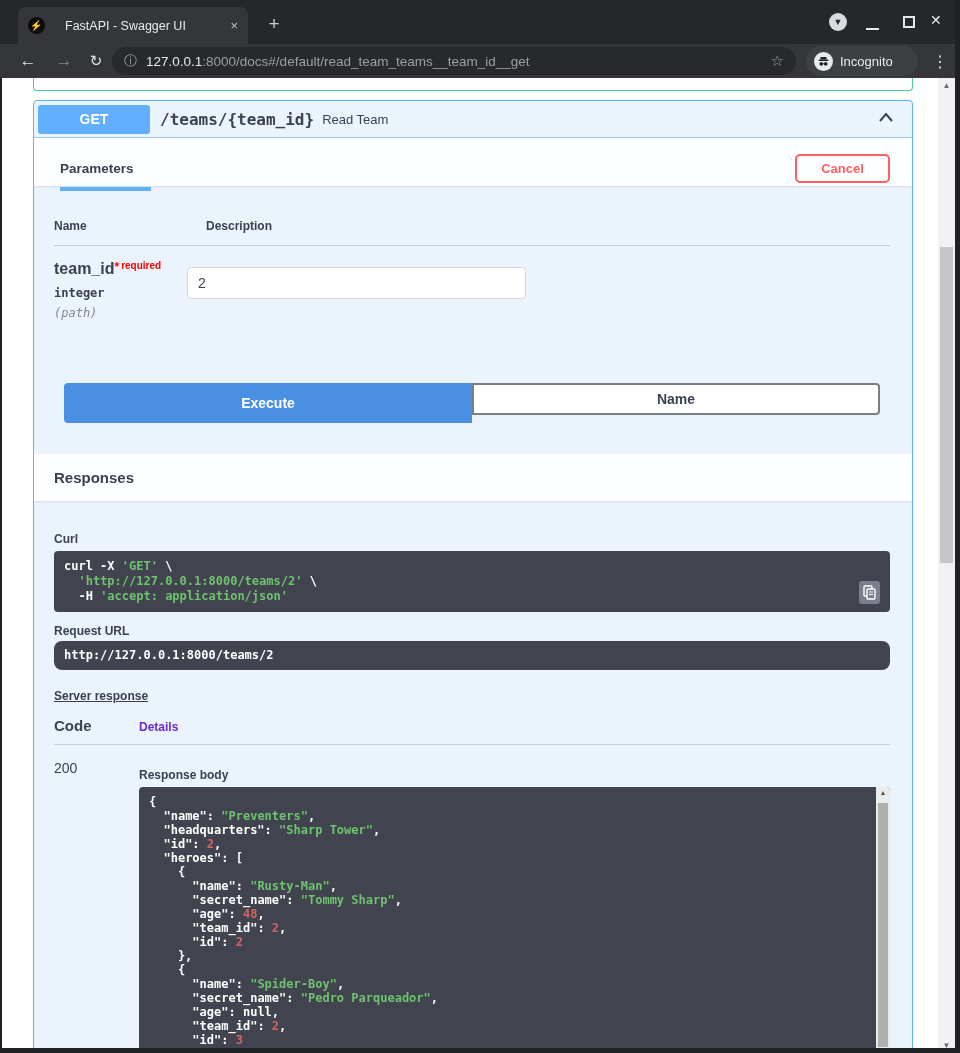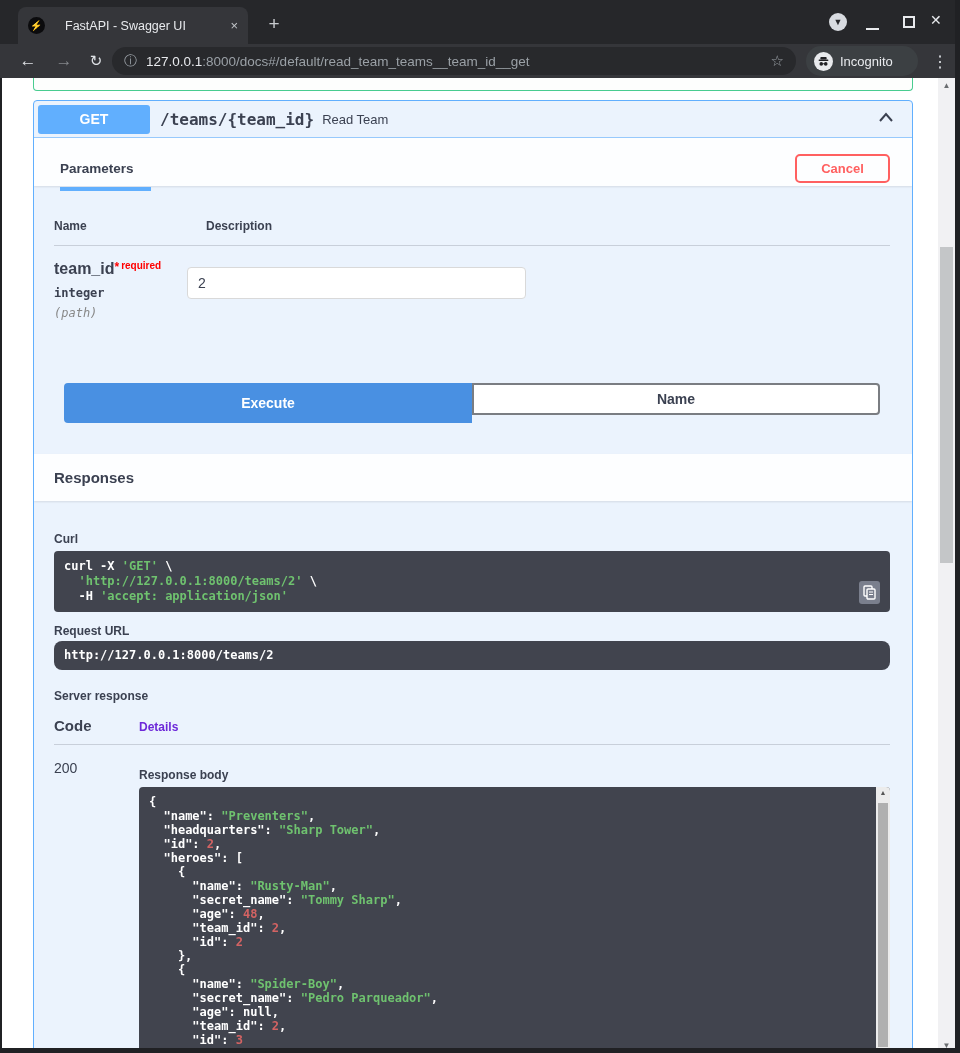--- a/index.html
+++ b/index.html
@@ -104,21 +104,21 @@
   .block-label { font-size:12px; font-weight:bold; color:#3b4151; }
   .codebar { position:relative; margin-top:5px; background:#41444e; border-radius:4px;
              padding:8px 34px 8px 10px; }
   .codebar pre, .req-url pre, .body-block pre {
              font-family:"DejaVu Sans Mono", monospace; font-size:12px; font-weight:bold;
              line-height:15px; color:#fff; white-space:pre; }
   .copy-btn { position:absolute; right:10px; bottom:8px; width:21px; height:23px; background:#7a7f8d;
               border-radius:3px; display:flex; align-items:center; justify-content:center; cursor:pointer; }
   .req-url { margin-top:3px; background:#41444e; border-radius:8px; padding:8px 10px; }
   .req-url pre { line-height:13px; }
-  .srv-label { margin-top:19px; }
+  .srv-label { margin-top:19px;text-decoration:underline; }
   .resp-headers { display:grid; grid-template-columns:85px 1fr; margin-top:14px; padding-bottom:10px;
                   border-bottom:1px solid rgba(59,65,81,.2); align-items:end; }
   .code-hd { font-size:15px; color:#3b4151; font-weight:600; }
   .details-hd { font-size:12px; font-weight:bold; color:#6d28d9; }
   .resp-row { display:grid; grid-template-columns:85px 1fr; margin-top:15px; }
   .status-code { font-size:14px; color:#3b4151; }
   .resp-details { padding-top:8px; }
   .body-block { position:relative; margin-top:5px; background:#41444e; border-radius:4px 4px 0 0;
                 height:320px; overflow:hidden; }
   .body-block pre { padding:8px 24px 8px 10px; line-height:14px; }

